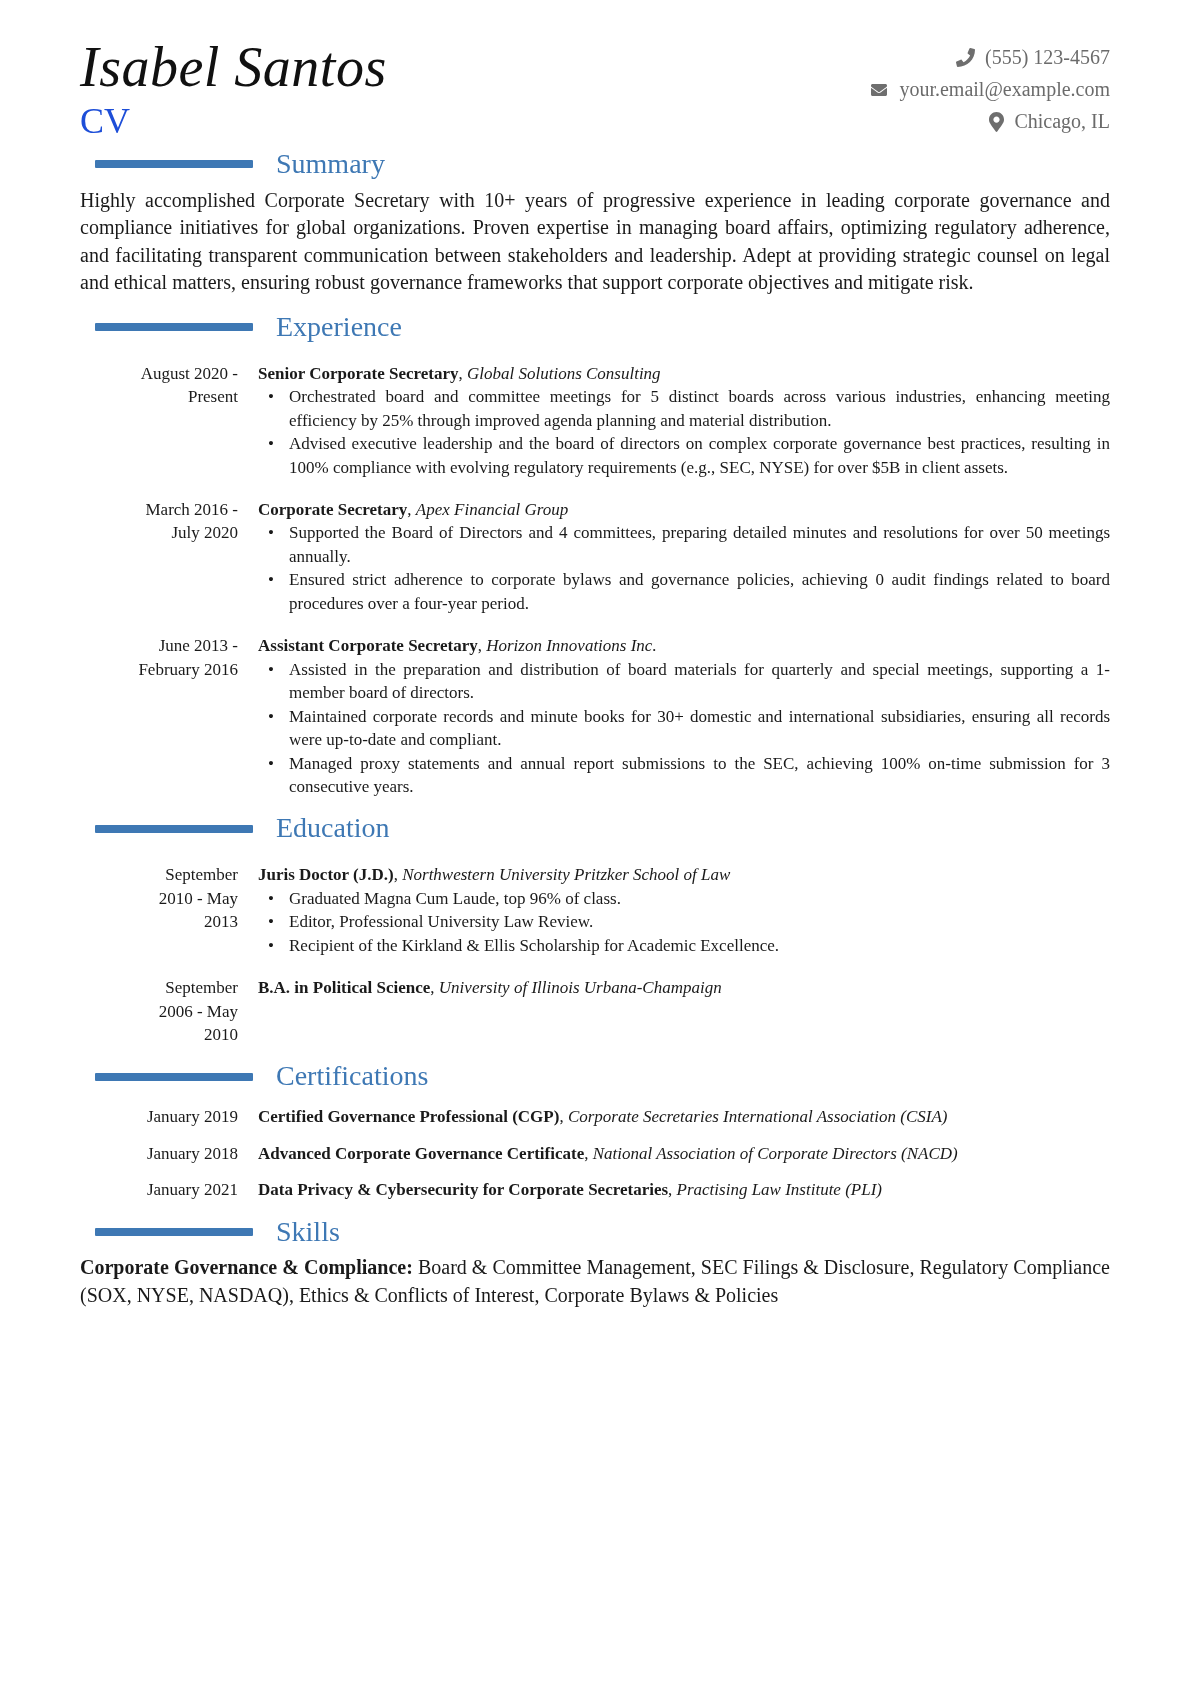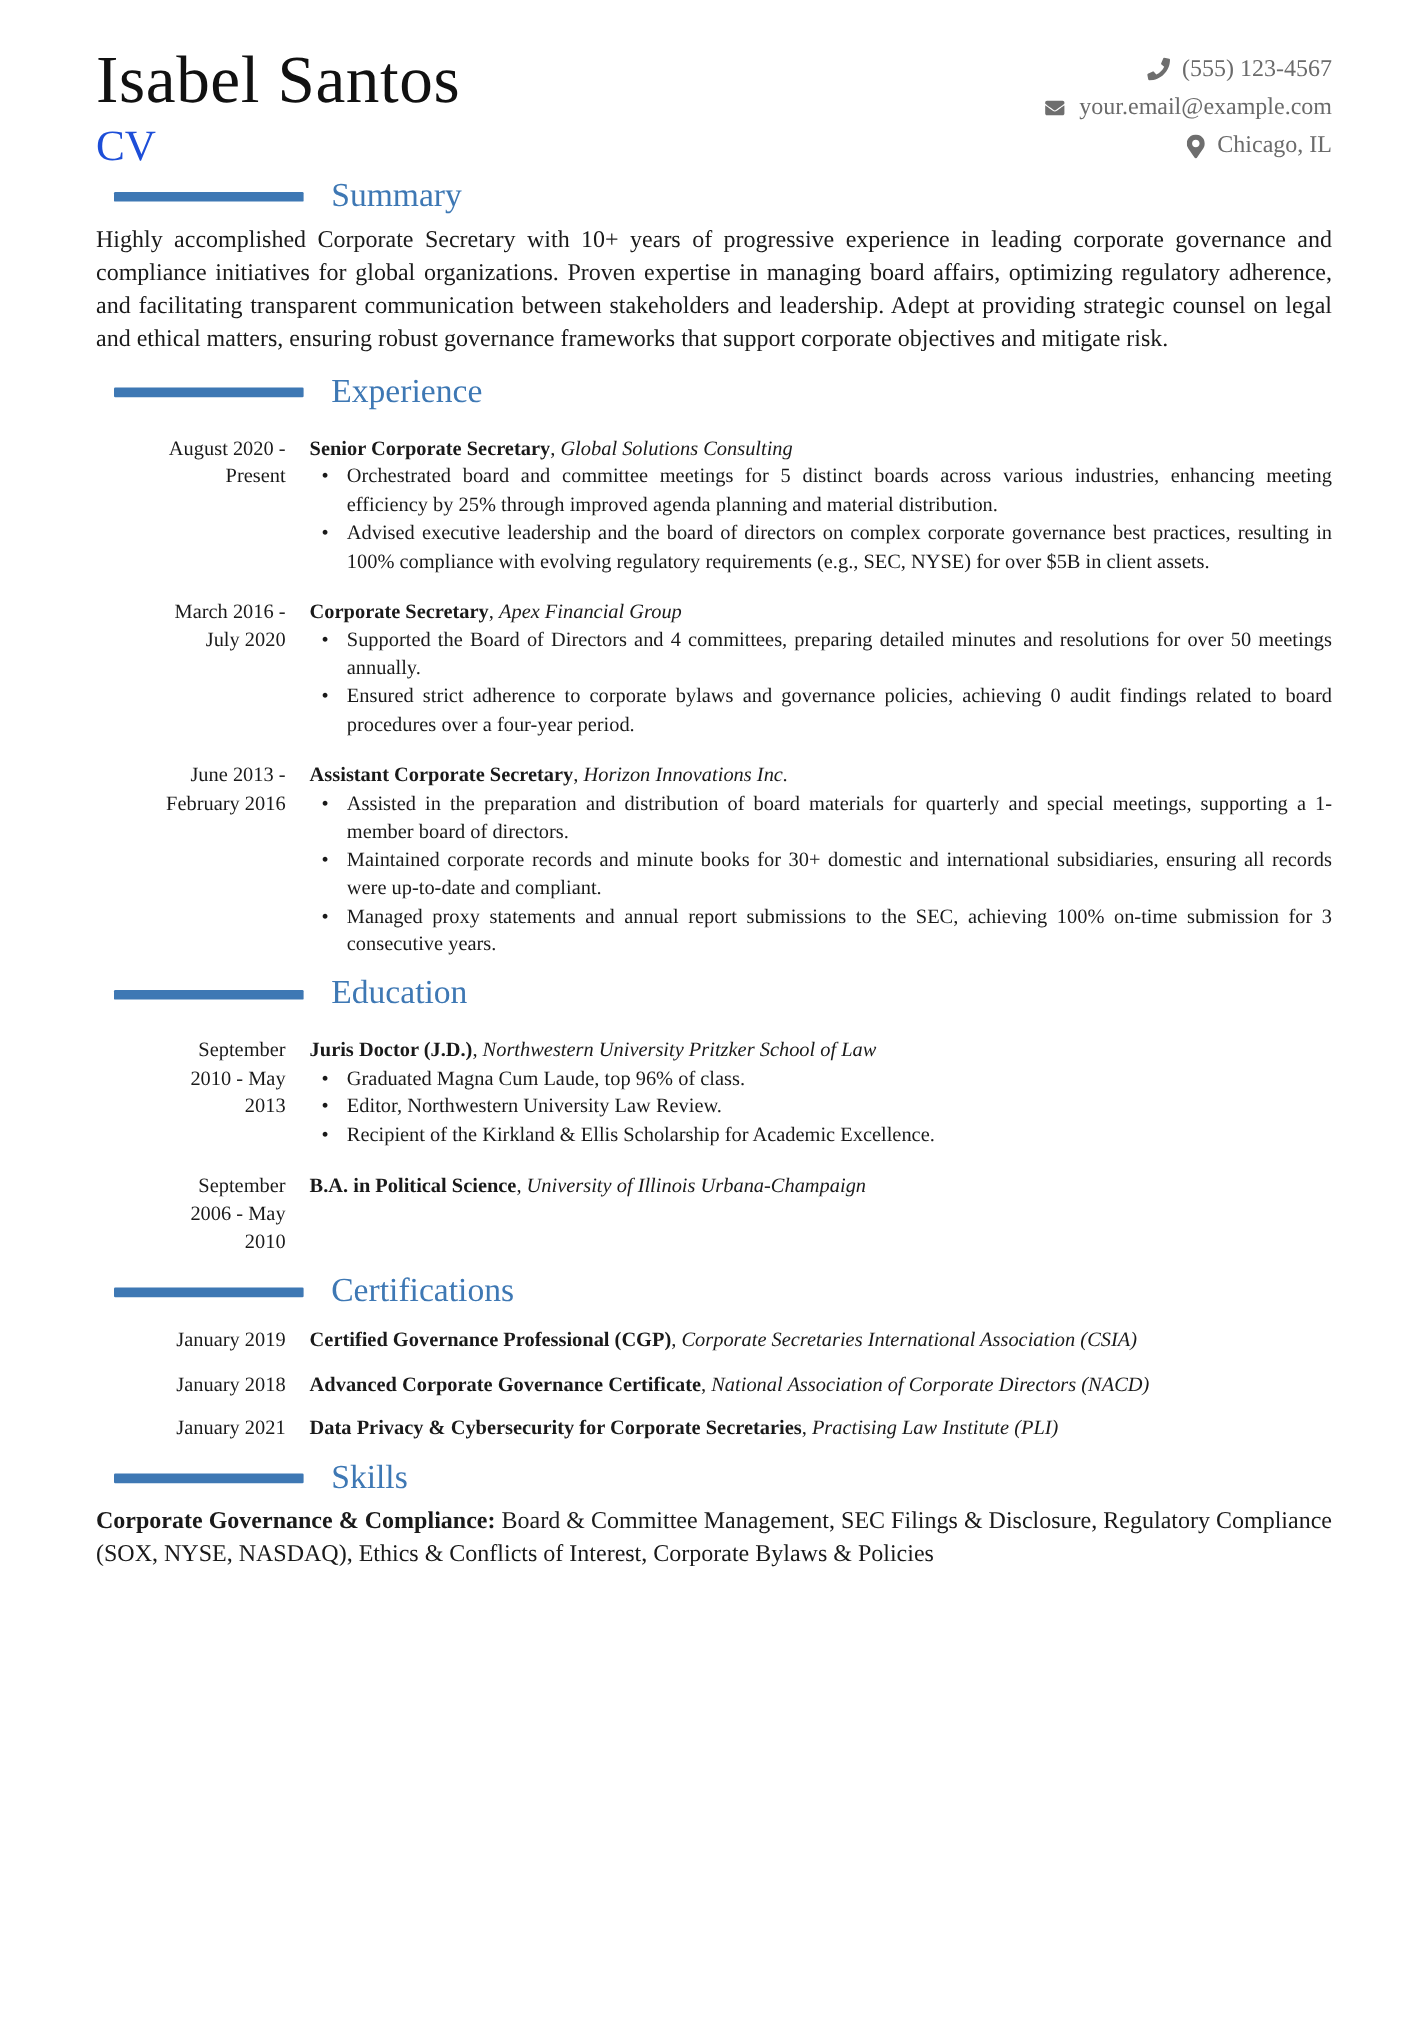--- a/index.html
+++ b/index.html
@@ -25,20 +25,21 @@
     justify-content: space-between;
     align-items: flex-start;
   }
   .name {
     font-size: 56px;
     font-weight: 400;
     margin: 0;
     line-height: 1.05;
     color: #111111;
     letter-spacing: 0.5px;
+    font-style: italic;
   }
   .subtitle {
     font-size: 36px;
     color: #1d4ed8;
     margin-top: 6px;
     line-height: 1.0;
   }
   .contact {
     margin-top: 8px;
     display: flex;
@@ -214,21 +215,21 @@
   </div>
 
   <div class="entry">
     <div class="dates">September
 2010 - May
 2013</div>
     <div class="entry-body">
       <div class="entry-title"><span class="role">Juris Doctor (J.D.)</span><span>, </span><span class="org">Northwestern University Pritzker School of Law</span></div>
       <ul class="bullets">
         <li>Graduated Magna Cum Laude, top 96% of class.</li>
-        <li>Editor, Northwestern University Law Review.</li>
+        <li>Editor, Professional University Law Review.</li>
         <li>Recipient of the Kirkland &amp; Ellis Scholarship for Academic Excellence.</li>
       </ul>
     </div>
   </div>
 
   <div class="entry">
     <div class="dates">September
 2006 - May
 2010</div>
     <div class="entry-body">

